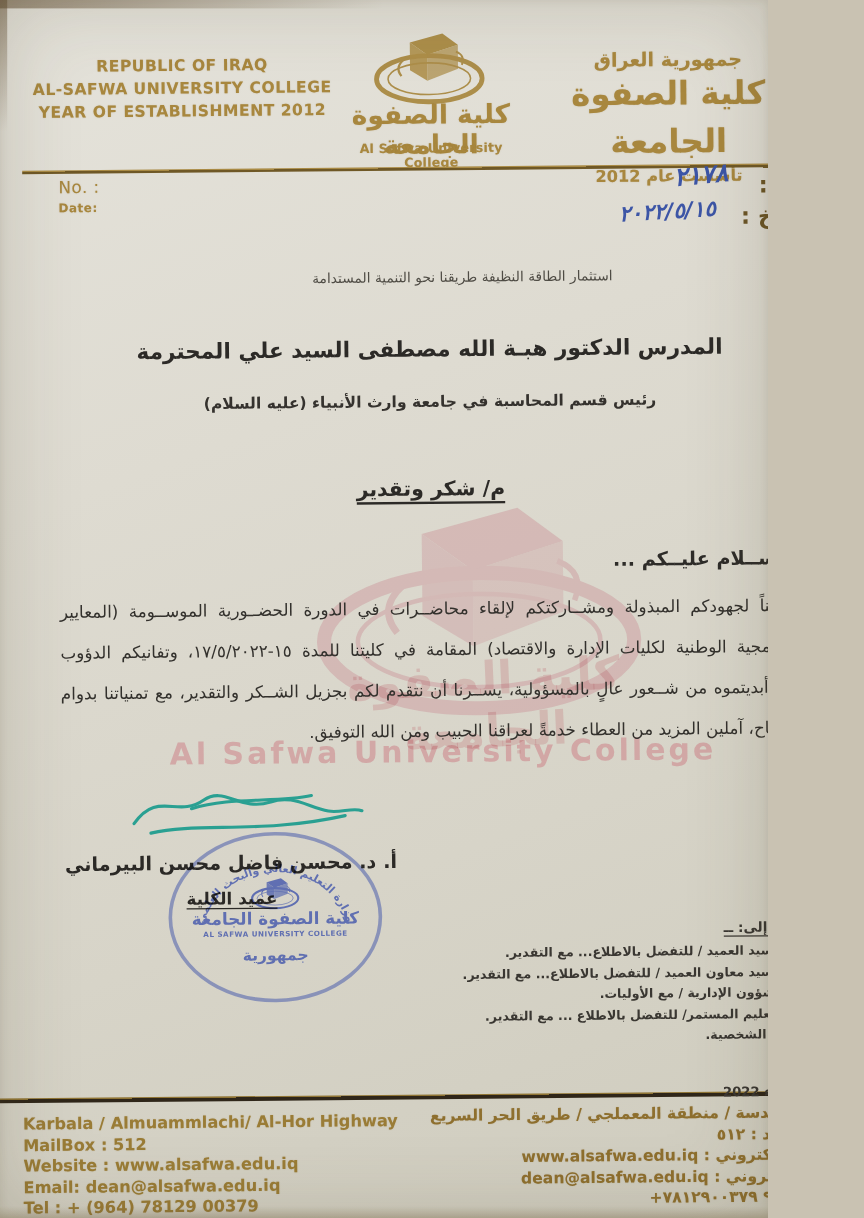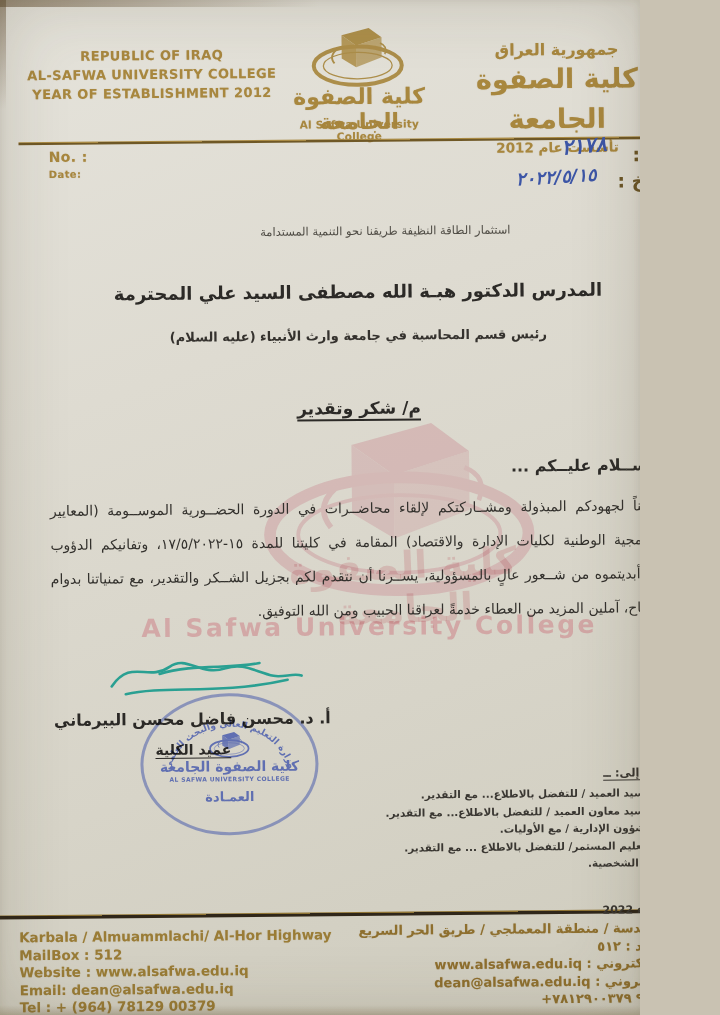--- a/index.html
+++ b/index.html
@@ -39,21 +39,21 @@
   .logo-en{left:292px;top:130px;width:166px;text-align:center;
     font-size:10.5px;font-weight:bold;letter-spacing:.2px;}
   .hdr-right{left:448px;top:54px;width:250px;text-align:center;direction:rtl;}
   .hdr-right .l1{font-size:16px;font-weight:bold;}
   .hdr-right .l2{font-size:27px;font-weight:bold;line-height:40px;}
   .hdr-right .l3{font-size:13.5px;font-weight:bold;}
   .gold-rule{left:34px;top:151px;width:688px;height:3px;
     background:linear-gradient(to bottom,#a98a44 0 1px,#6f5826 1px 100%);}
 
   
-  .no-label{left:64px;top:158px;font-size:14px;font-weight:bold;letter-spacing:.4px;}
+  .no-label{left:64px;top:158px;font-size:14px;font-weight:normal;letter-spacing:.4px;}
   .date-label{left:64px;top:178px;font-size:10px;font-weight:bold;letter-spacing:.4px;}
   .ar-ref{right:37px;text-align:right;font-size:19px;font-weight:bold;color:#6b5526;direction:rtl;}
   .num-ar{top:158px;}
   .dat-ar{top:184px;}
   .hand{color:#3c55a6;font-weight:bold;font-style:italic;}
   .hand-no{right:122px;top:148px;font-size:21px;letter-spacing:3px;transform:rotate(-5deg);}
   .hand-date{right:132px;top:180px;font-size:18px;letter-spacing:2px;transform:rotate(-3deg);direction:ltr;}
 
   
   .slogan{left:120px;top:236px;width:560px;text-align:center;direction:rtl;
@@ -193,21 +193,21 @@
         <path id="arcpath" d="M26,100 A 64,58 0 1 1 152,100" fill="none"></path>
         <text font-size="9.5" fill="currentColor" font-weight="bold">
           <textPath href="#arcpath" startOffset="50%" text-anchor="middle">وزارة التعليم العالي والبحث العلمي</textPath>
         </text>
       </svg>
       <svg class="mini" viewBox="0 0 120 80">
         <use href="#emblem"></use>
       </svg>
       <div class="s-ar">كلية الصفوة الجامعة</div>
       <div class="s-en">AL SAFWA UNIVERSITY COLLEGE</div>
-      <div class="s-dean">العمـادة</div>
+      <div class="s-dean">جمهورية</div>
     </div>
 
     <div class="abs cc">
       <div class="cc-h">نسخة منه إلى: ــ</div>
       <div class="cc-item">مكتب السيد العميد / للتفضل بالاطلاع... مع التقدير.</div>
       <div class="cc-item">مكتب السيد معاون العميد / للتفضل بالاطلاع... مع التقدير.</div>
       <div class="cc-item">شعبة الشؤون الإدارية / مع الأوليات.</div>
       <div class="cc-item">شعبة التعليم المستمر/ للتفضل بالاطلاع ... مع التقدير.</div>
       <div class="cc-item">الاضبارة الشخصية.</div>
       <div class="cc-item">الصادرة.</div>

